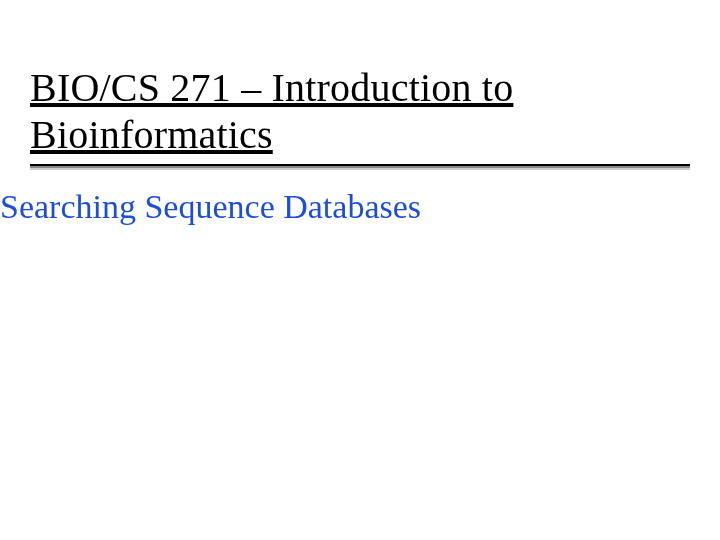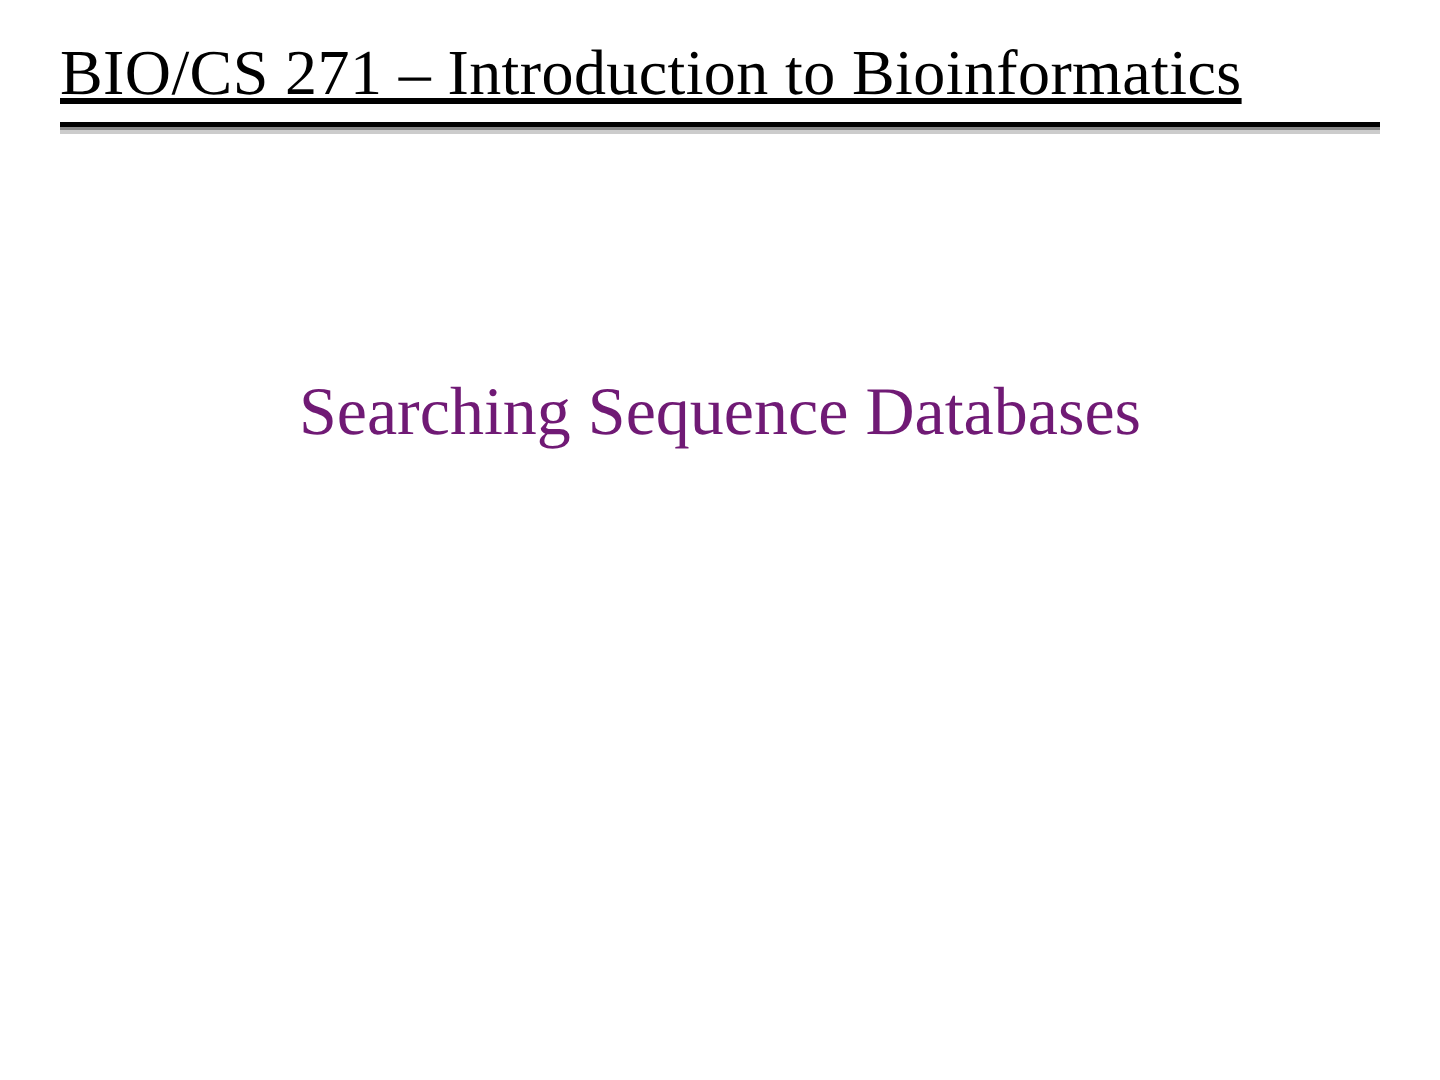--- a/index.html
+++ b/index.html
@@ -12,41 +12,41 @@
       height: 540px;
       background: white;
       font-family: "Times New Roman", Times, serif;
       position: relative;
       overflow: hidden;
     }
     .header {
       padding: 18px 30px 0 30px;
     }
     .course-title {
-      font-size: 32px;
+      font-size: 40px;
       text-decoration: underline;
       font-weight: normal;
       color: #000;
       letter-spacing: 0.2px;
+      margin-top: 46px;
     }
     .divider {
       margin: 6px 30px 0 30px;
       height: 6px;
       background: linear-gradient(to bottom, #000 0%, #000 40%, #888 40%, #888 70%, #ccc 70%, #ccc 100%);
       border: none;
     }
     .main-title {
       position: absolute;
       top: 188px;
       left: 0;
       right: 0;
-      text-align: center;
       font-size: 34px;
       font-weight: normal;
-      color: #701a75;
+      color: #1d4ed8;
     }
   </style>
 </head>
 <body>
 
 <div class="header">
   <div class="course-title">BIO/CS 271 – Introduction to Bioinformatics</div>
 </div>
 <div class="divider"></div>
 

